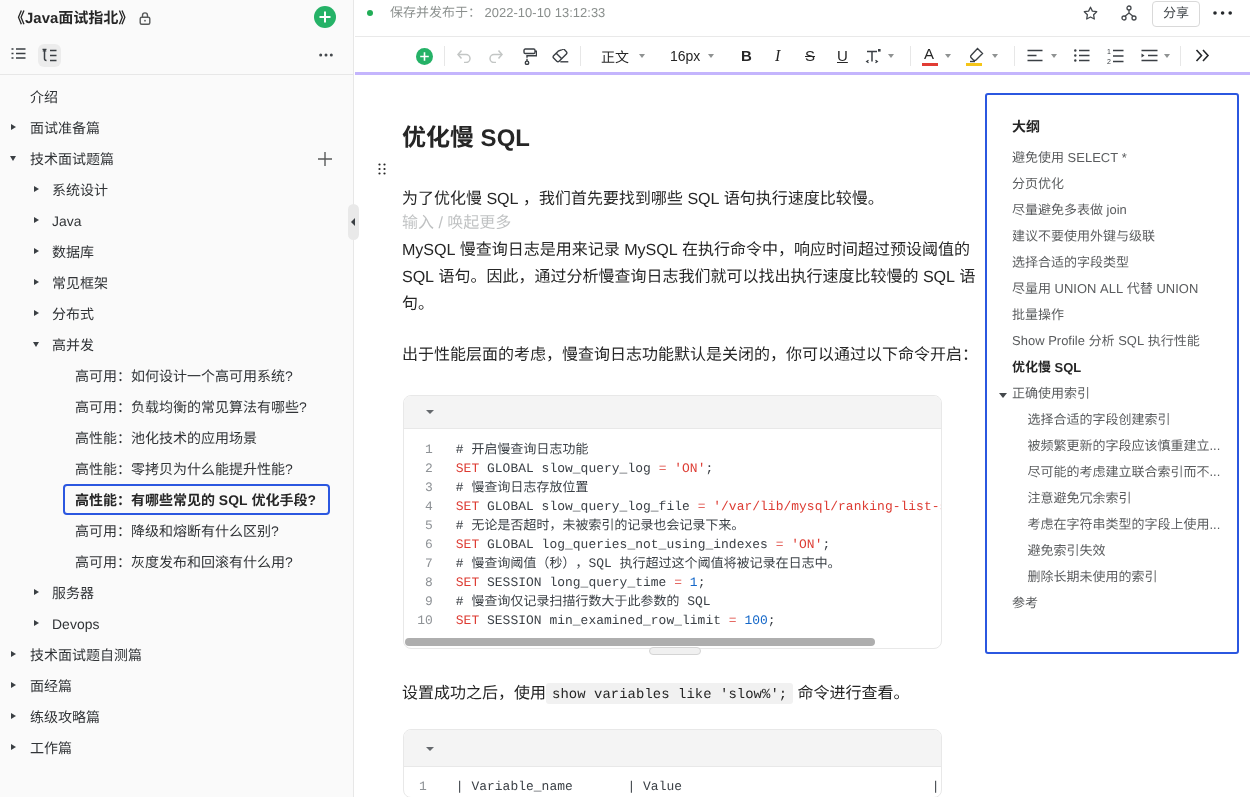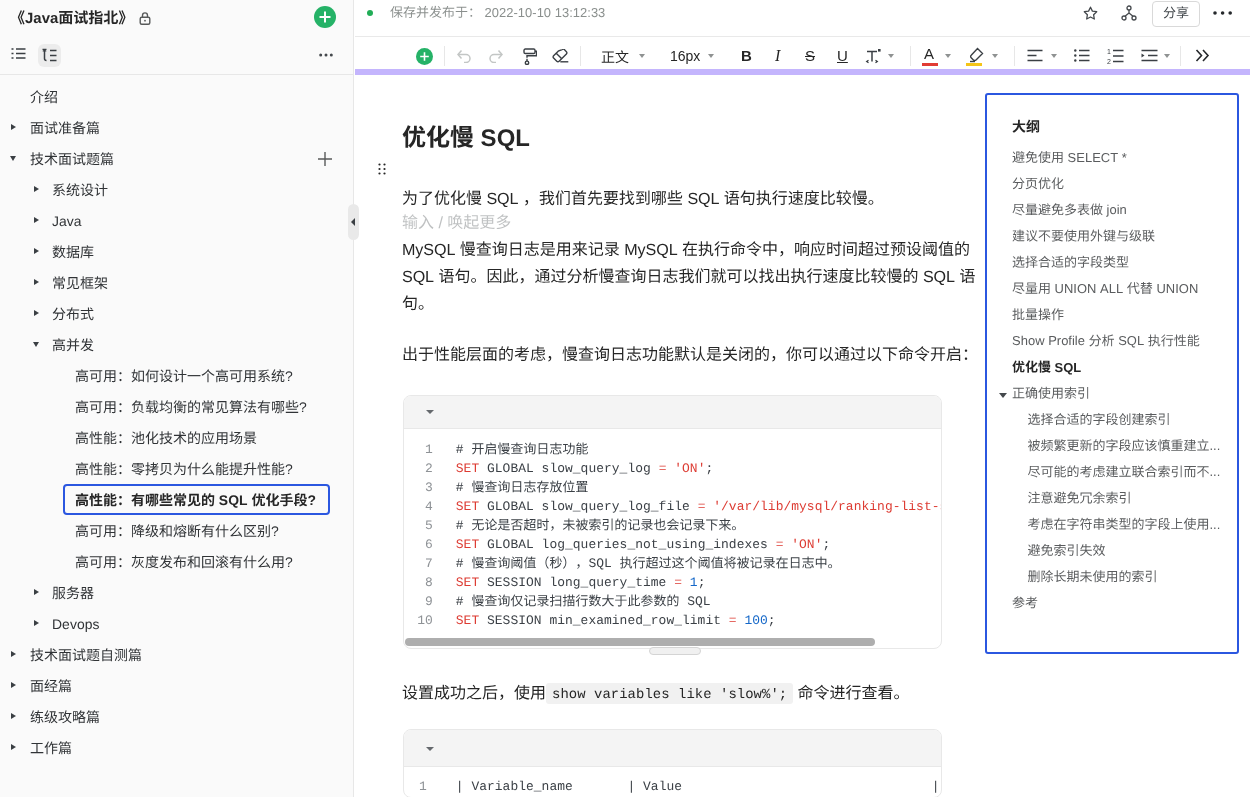--- a/index.html
+++ b/index.html
@@ -11,21 +11,21 @@
     background:#fafafa; border-right:1px solid #e7e7e7; }
   .ar-r { position:absolute; width:0; height:0; border-left:5px solid #3a3f43;
     border-top:3.5px solid transparent; border-bottom:3.5px solid transparent; }
   .ar-d { position:absolute; width:0; height:0; border-top:5px solid #3a3f43;
     border-left:3.5px solid transparent; border-right:3.5px solid transparent; }
   #sel-box { position:absolute; left:63px; top:484px; width:267px; height:31px;
     border:2px solid #2b57e0; border-radius:4px; }
   #topbar { position:absolute; left:355px; top:0; width:895px; height:37px;
     background:#fff; border-bottom:1px solid #e9e9e9; }
   #toolbar { position:absolute; left:355px; top:37px; width:895px; height:38px;
-    background:#fff; border-bottom:6px solid #c4b5fd; }
+    background:#fff; border-bottom:3px solid #c4b5fd; }
   .tsep { position:absolute; top:9px; width:1px; height:20px; background:#e7e7e7; }
   .tbtxt { position:absolute; font-size:14px; color:#262626; top:11px; }
   .caret { position:absolute; width:0; height:0; border-top:4.5px solid #8f9292;
     border-left:3.8px solid transparent; border-right:3.8px solid transparent; top:17px; }
   #content { position:absolute; left:355px; top:75px; width:895px; height:722px; background:#fff; }
   .codeblock { position:absolute; left:47.5px; width:539px; border:1px solid #e8e8e8;
     border-radius:8px; background:#fff; overflow:hidden; }
   .cb-head { height:33px; background:#f4f4f4; border-bottom:1px solid #e8e8e8; position:relative; }
   .cb-tri { position:absolute; left:22px; top:14px; width:0; height:0; border-top:4.5px solid #65696d;
     border-left:4px solid transparent; border-right:4px solid transparent; }

